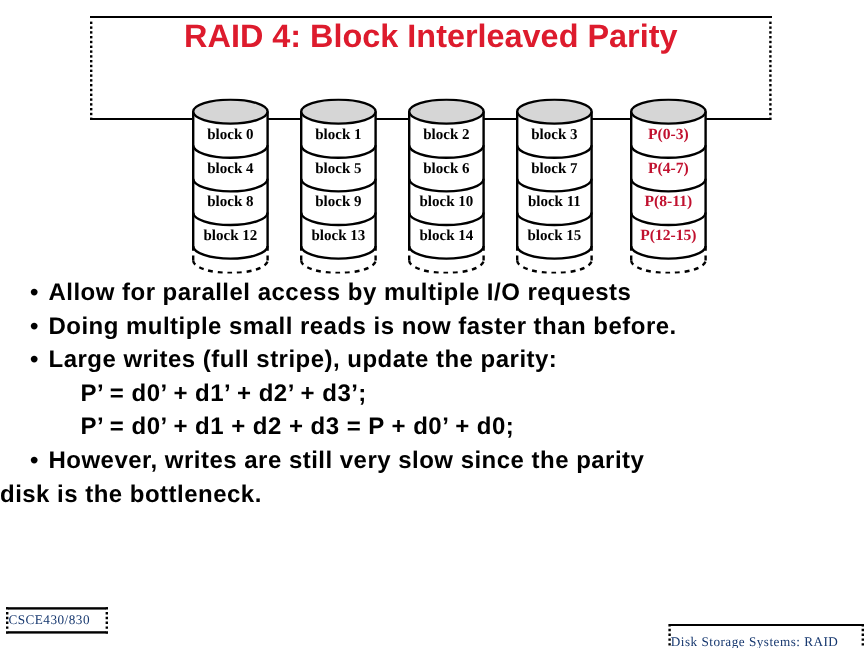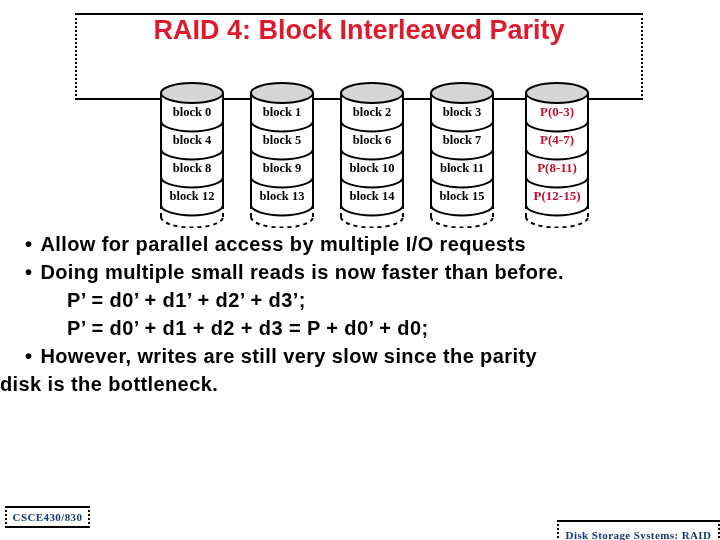--- a/index.html
+++ b/index.html
@@ -37,23 +37,23 @@
   .line.formula { padding-left:67px; }
   .line.cont    { }
   .bullet-glyph { padding-right:8px; }
   .footer-box {
     position:absolute;
     box-sizing:border-box;
     border-top:2px solid #000;
     border-bottom:2px solid #000;
     border-left:2px dotted #000;
     border-right:2px dotted #000;
-    display:flex; align-items:center; justify-content:center;
+    display:flex; align-items:center; justify-content:flex-start;
     font-family:"Liberation Serif", serif;
-    font-weight:bold; font-size:11px;
+    font-weight:normal; font-size:11px;
     color:#17386f;
     letter-spacing:0.4px;
     white-space:pre;
   }
   #footer-left  { left:5px;   top:506px; width:85px;  height:22px; }
   #footer-right { left:557px; top:520px; width:163px; height:30px; }
 </style>
 </head>
 <body>
 
@@ -135,20 +135,21 @@
       <text x="33" y="34" text-anchor="middle" font-size="13" font-weight="bold" font-family="&quot;Liberation Serif&quot;, serif" fill="#c1112f">P(0-3)</text>
       <text x="33" y="62" text-anchor="middle" font-size="13" font-weight="bold" font-family="&quot;Liberation Serif&quot;, serif" fill="#c1112f">P(4-7)</text>
       <text x="33" y="90" text-anchor="middle" font-size="13" font-weight="bold" font-family="&quot;Liberation Serif&quot;, serif" fill="#c1112f">P(8-11)</text>
       <text x="33" y="118" text-anchor="middle" font-size="13" font-weight="bold" font-family="&quot;Liberation Serif&quot;, serif" fill="#c1112f">P(12-15)</text>
     </svg>
   </div>
 
 <div class="body-text" id="body-text">
     <div class="line bullet"><span class="bullet-glyph">•</span><span>Allow for parallel access by multiple I/O requests</span></div>
     <div class="line bullet"><span class="bullet-glyph">•</span><span>Doing multiple small reads is now faster than before.</span></div>
+    <div class="line bullet"><span class="bullet-glyph">•</span><span>Large writes (full stripe), update the parity:</span></div>
     <div class="line formula"><span>P’ = d0’ + d1’ + d2’ + d3’;</span></div>
     <div class="line formula"><span>P’ = d0’ + d1 + d2 + d3 = P + d0’ + d0;</span></div>
     <div class="line bullet"><span class="bullet-glyph">•</span><span>However, writes are still very slow since the parity</span></div>
     <div class="line cont"><span>disk is the bottleneck.</span></div>
   </div>
 
 <div class="footer-box" id="footer-left" style="color: rgb(23, 56, 111);">
   <span>CSCE430/830</span>
 </div>
 <div class="footer-box" id="footer-right" style="color: rgb(23, 56, 111);">

